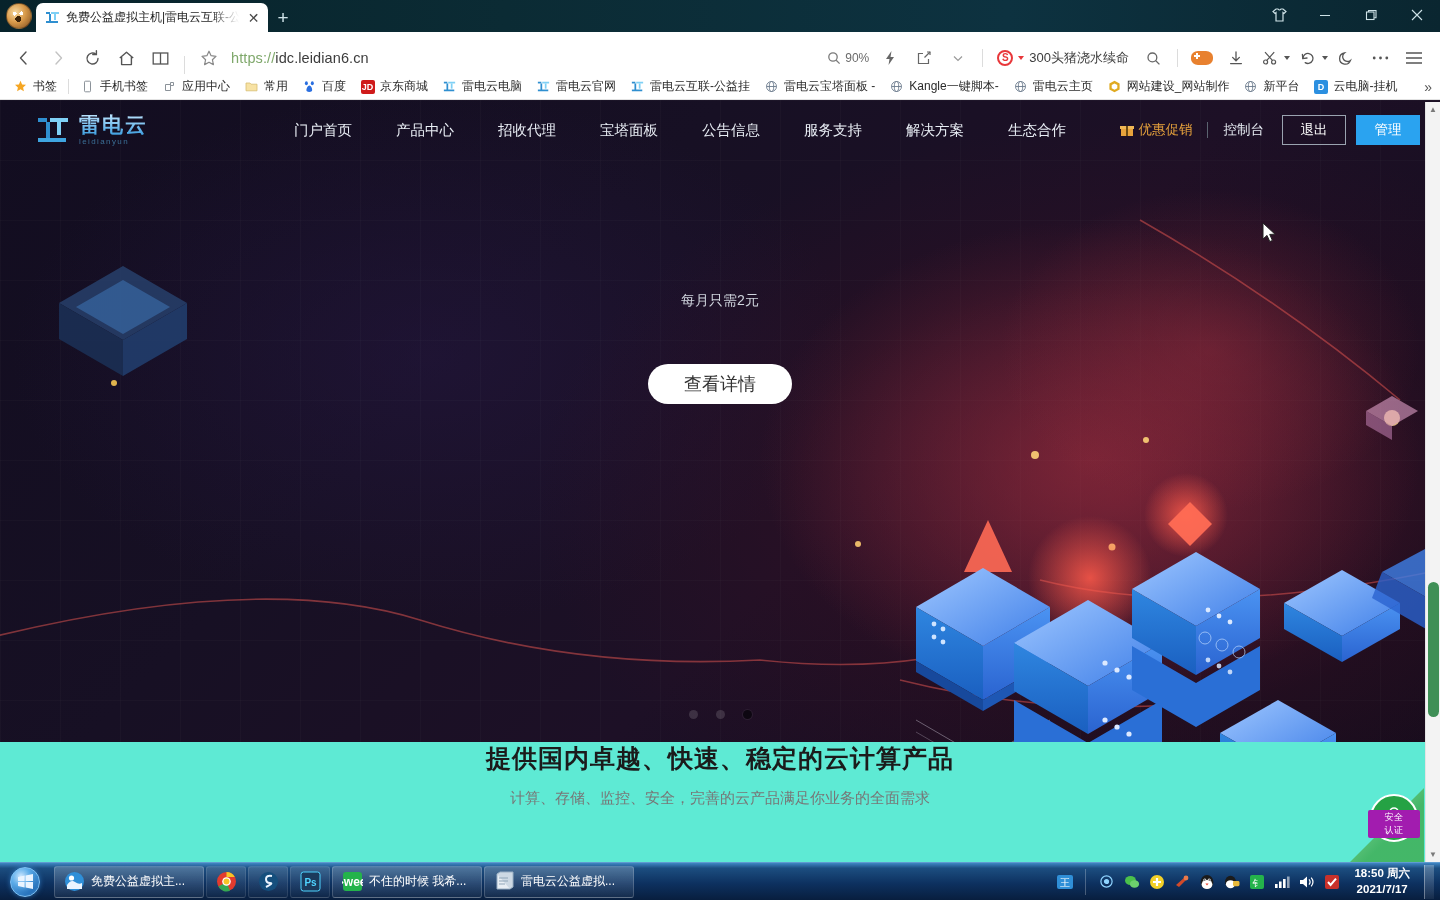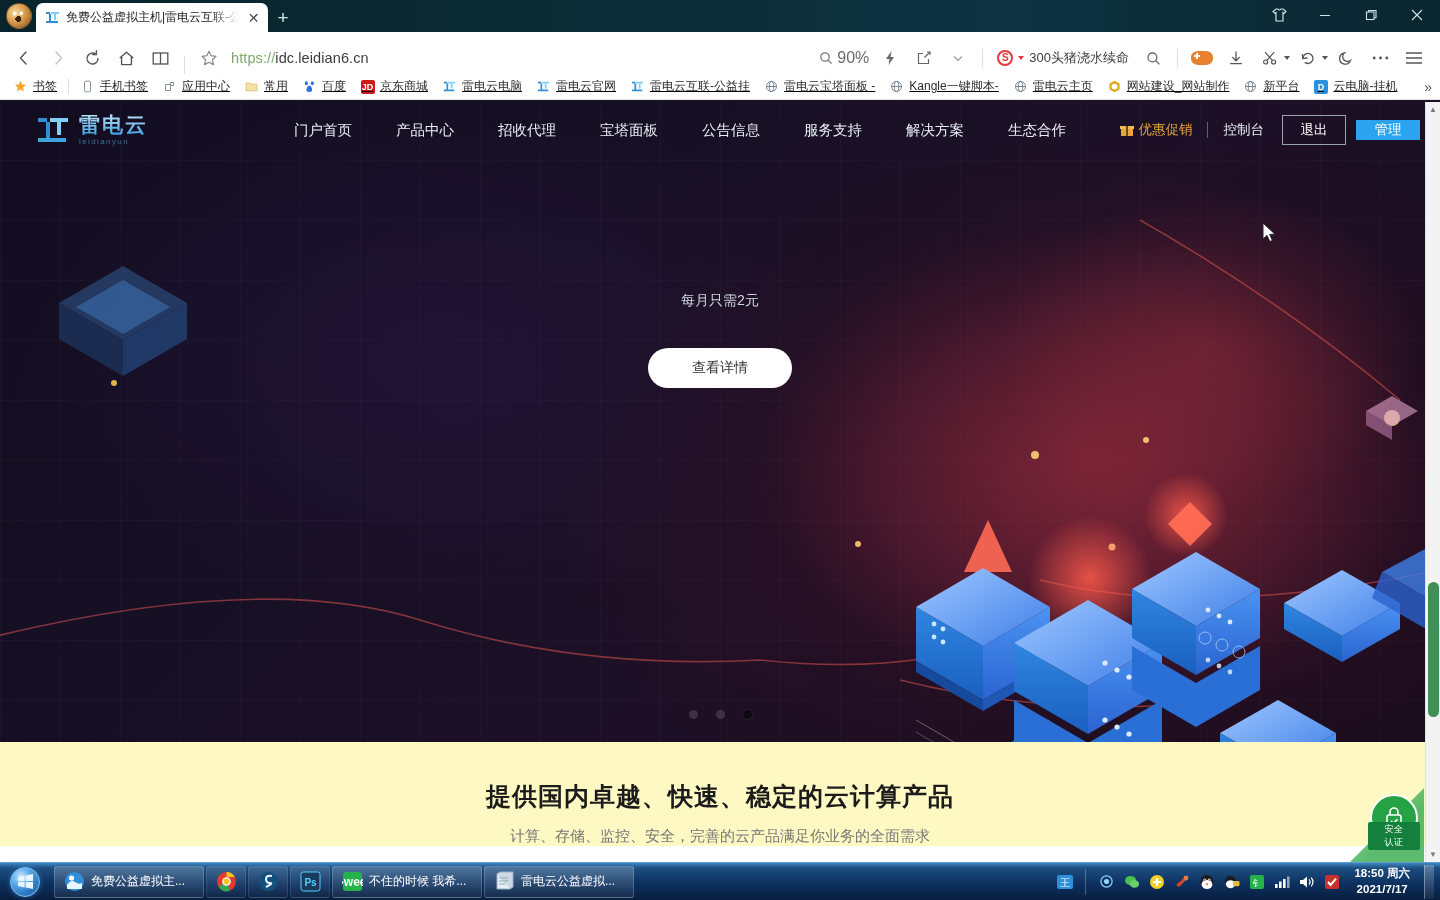--- a/index.html
+++ b/index.html
@@ -69,21 +69,21 @@
   }
   .nbtn.disabled { color: #c3c3c3; }
   .sep { width: 1px; height: 18px; background: #dcdcdc; margin: 0 6px; flex: 0 0 auto; }
   .addr {
     flex: 1 1 auto; display: flex; align-items: center; gap: 8px; height: 32px;
     padding-left: 4px; min-width: 0;
   }
   .url { font-size: 14.5px; color: #3c3c3c; letter-spacing: .1px; }
   .url .scheme { color: #7fa86b; }
   .right-tools { display: flex; align-items: center; gap: 2px; flex: 0 0 auto; }
-  .zoomchip { display: flex; align-items: center; gap: 4px; color: #6b6b6b; font-size: 16px; padding: 0 3px; }
+  .zoomchip { display: flex; align-items: center; gap: 4px; color: #6b6b6b; font-size: 12px; padding: 0 3px; }
   .engine {
     display: flex; align-items: center; gap: 5px; padding: 0 6px; height: 26px;
     max-width: 230px;
   }
   .engine .sg {
     width: 16px; height: 16px; border-radius: 50%; border: 2px solid #e8373a;
     color: #e8373a; font-size: 10px; font-weight: 700; display:flex;
     align-items:center; justify-content:center; line-height:1;
   }
   .engine .caret { border-left: 3.5px solid transparent; border-right: 3.5px solid transparent; border-top: 4.5px solid #e8373a; }
@@ -93,21 +93,21 @@
   }
   .gamepad::before { content:""; position:absolute; left:3px; top:4px; width:6px; height:2px; background:#fff; }
   .gamepad::after { content:""; position:absolute; left:5px; top:2px; width:2px; height:6px; background:#fff; }
   .dot-caret { border-left: 3px solid transparent; border-right: 3px solid transparent; border-top: 4px solid #555; margin-left: -4px; }
 
   
   .bookmarks {
     height: 26px; background: #fff; display: flex; align-items: center;
     padding: 0 4px 0 6px; gap: 0; border-bottom: 1px solid #e2e2e2; overflow: hidden;
   }
-  .bm { display: flex; align-items: center; gap: 5px; padding: 0 7px; height: 22px; white-space: nowrap; flex: 0 0 auto; text-decoration: underline; }
+  .bm { display: flex; align-items: center; gap: 5px; padding: 0 7px; height: 22px; white-space: nowrap; flex: 0 0 auto; }
   .bm-label { font-size: 12px; color: #2b2b2b; }
   .bm-ico { width: 15px; height: 15px; flex: 0 0 auto; display:flex; align-items:center; justify-content:center; }
   .bm-sep { width: 1px; height: 15px; background: #dcdcdc; margin: 0 4px; flex: 0 0 auto; }
   .bm-overflow { margin-left: auto; color: #555; font-size: 14px; padding-right: 4px; flex: 0 0 auto; }
   .sq { width: 14px; height: 14px; border-radius: 2px; display:flex; align-items:center; justify-content:center; font-size:9px; color:#fff; font-weight:700;text-align:center; }
 
   
   .viewport { position: relative; width: 1440px; height: 762px; overflow: hidden; background: #fff; }
 
   
@@ -146,63 +146,63 @@
   .nav-right { margin-left: auto; display: flex; align-items: center; gap: 0; }
   .promo { display: flex; align-items: center; gap: 5px; color: #e8a33c; font-size: 13.5px; padding-right: 14px; }
   .promo-ico { width: 14px; height: 13px; position: relative; }
   .vsep { width: 1px; height: 16px; background: #5b6470; }
   .console-link { color: #e9eef5; font-size: 13.5px; padding: 0 18px 0 16px; }
   .btn-outline {
     width: 64px; height: 30px; border: 1px solid #9aa3b0; color: #fff; font-size: 13.5px;
     display: flex; align-items: center; justify-content: center; background: transparent;
   }
   .btn-primary {
-    width: 64px; height: 20px; background: #2aa3f0; color: #fff; font-size: 13.5px;
+    width: 64px; height: 30px; background: #2aa3f0; color: #fff; font-size: 13.5px;
     display: flex; align-items: center; justify-content: center; margin-left: 10px; border: 0;
   }
 
   
   .hero-copy { position: absolute; left: 0; right: 0; top: 170px; text-align: center; z-index: 4; }
   .hero-title { font-size: 55px; color: #fff; font-weight: 400; letter-spacing: 1px; line-height: 1.05; }
   .hero-sub { font-size: 14px; color: #cfd4dd; margin-top: 22px; }
   .hero-cta {
-    margin: 38px auto 0; width: 144px; height: 40px; border-radius: 20px; background: #fff;
-    color: #333; font-size: 14px; display: flex; align-items: center; justify-content: center;
+    margin: 54px auto 0; width: 144px; height: 40px; border-radius: 20px; background: #fff;
+    color: #333; font-size: 18px; display: flex; align-items: center; justify-content: center;
   }
   .dots { position: absolute; left: 0; right: 0; top: 610px; display: flex; justify-content: center; gap: 18px; z-index: 4; }
   .dot { width: 9px; height: 9px; border-radius: 50%; background: rgba(255,255,255,.14); }
   .dot.active { background: #0d0711; box-shadow: 0 0 0 1px rgba(255,255,255,.06); }
 
   
   .art { position: absolute; inset: 0; z-index: 2; pointer-events: none; }
 
   
   .section {
-    position: relative; height: 104px; background: #fef9c3; text-align: center; padding-top: 38px;
+    position: relative; height: 120px; background: #5eead4; text-align: center; 
   }
   .sec-title { font-size: 25px; font-weight: 700; color: #1b1b1b; letter-spacing: 1px; }
   .sec-sub { font-size: 15px; color: #777; margin-top: 14px; }
 
   
   .seal {
     position: absolute; right: 18px; bottom: 6px; width: 56px; height: 62px; z-index: 9;
   }
   .seal .ribbon {
     position: absolute; right: -2px; top: -6px; width: 74px; height: 74px;
     background: linear-gradient(135deg,#9fdc9f 0%, #3fae55 60%); transform: rotate(0deg);
     clip-path: polygon(100% 0, 100% 100%, 0 100%);
     opacity: .85;
   }
   .seal .circle {
     position: absolute; left: 4px; top: 0px; width: 48px; height: 48px; border-radius: 50%;
     background: #25a244; border: 2px solid #fff; display:flex; align-items:center; justify-content:center;
   }
   .seal .stxt {
-    position: absolute; left: 0; right: 0; bottom: 6px; text-align: center;
-    font-size: 9px; color: #fff; background: #15803d; padding: 1px 16px; letter-spacing: .5px;
+    position: absolute; left: 0; right: 0; bottom: 18px; text-align: center;
+    font-size: 9px; color: #fff; background: #a21caf; padding: 1px 16px; letter-spacing: .5px;
     border-radius: 2px; width: 52px; margin: 0 auto;
   }
 
   
   .pscroll { position: absolute; right: 0; top: 102px; width: 15px; height: 760px; background: #f3f3f3; border-left: 1px solid #e4e4e4; z-index: 20;}
   .pscroll .up, .pscroll .down { height: 15px; display:flex; align-items:center; justify-content:center; color:#7a7a7a; font-size: 8px;}
   .pscroll .thumb { position: absolute; left: 2px; width: 11px; border-radius: 6px; background: #3f8f56; }
 
   
   .cursor { position: absolute; z-index: 40; }

